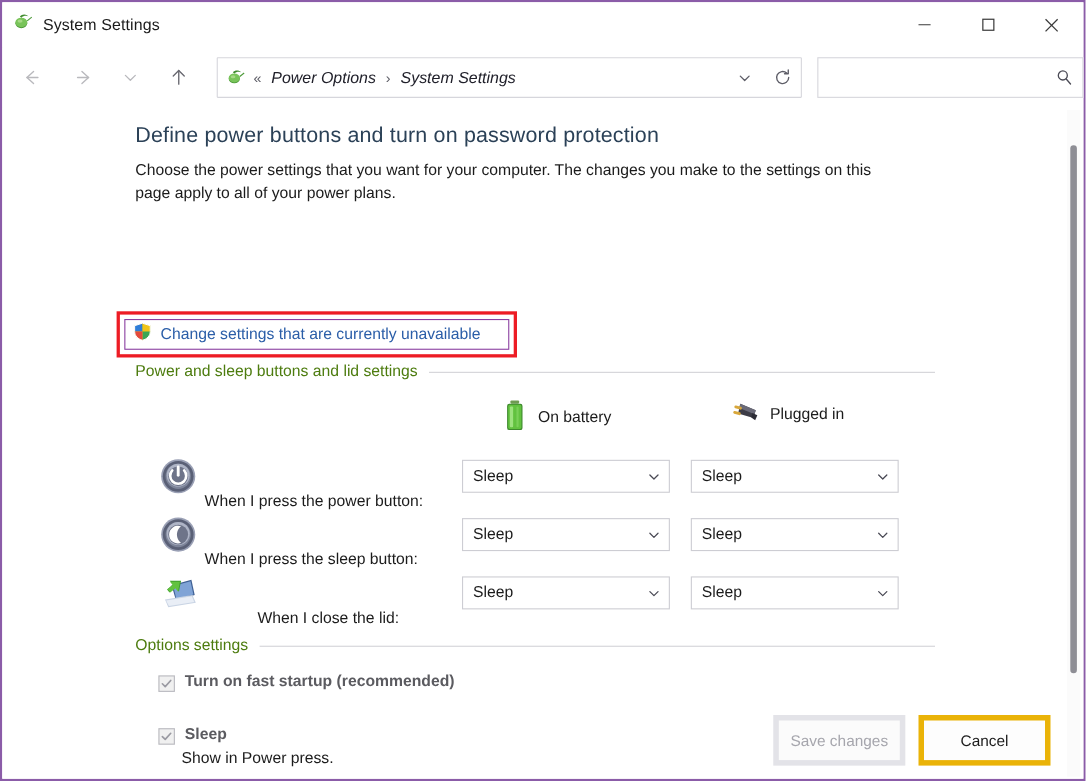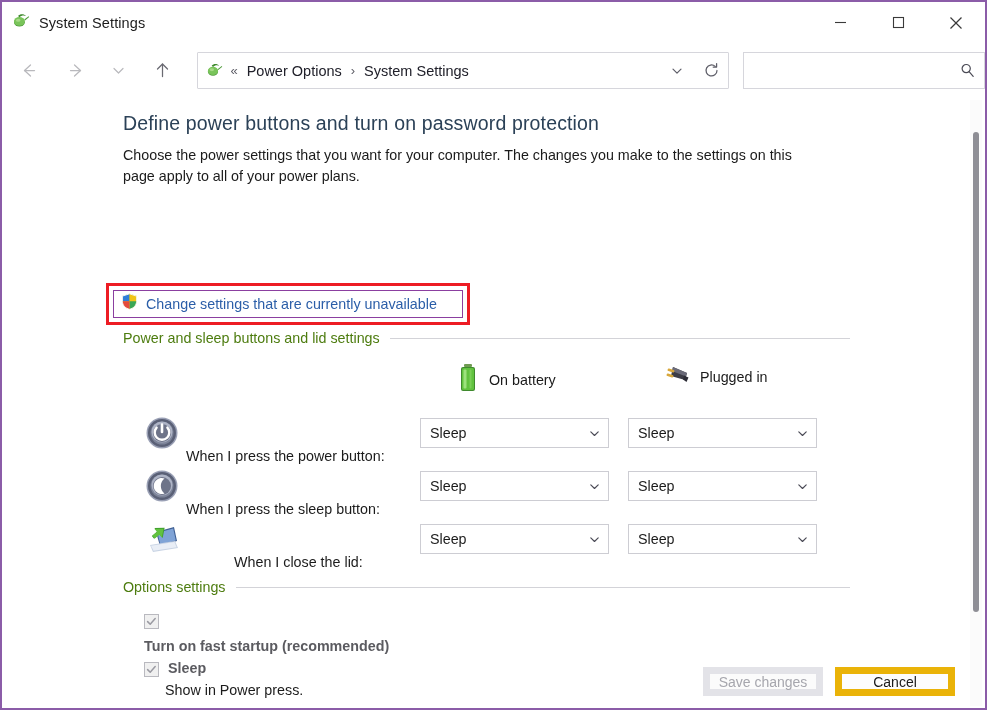--- a/index.html
+++ b/index.html
@@ -57,21 +57,21 @@
     border: 1px solid #d6d6dc;
     background: #fff;
     display: flex; align-items: center;
     border-radius: 1px;
   }
   #addr-icon { margin-left: 8px; display: flex; align-items: center; }
   .crumb-sep {
     color: #5d5d66; font-size: 13px; padding: 0 7px; user-select: none;
   }
   .crumb {
-    font-size: 14.5px; color: #20202a; padding: 3px 2px; border-radius: 2px;
+    font-size: 14.5px; color: #20202a; padding: 3px 2px; border-radius: 2px; font-style: italic;
   }
   #addr-spacer { flex: 1; }
   #addr-drop, #addr-refresh {
     width: 34px; height: 35px; display: flex; align-items: center; justify-content: center;
     color: #5e5e68;
   }
 
   #searchbox {
     margin-left: 14px; width: 243px; height: 37px;
     border: 1px solid #d6d6dc; background: #fff;
@@ -176,30 +176,30 @@
     display: flex; align-items: center; justify-content: center; flex: 0 0 auto;
     margin-top: 2px;
   }
   .chk svg { display: block; }
   .chk-title { font-size: 14.3px; font-weight: bold; color: #5b5b60; white-space: nowrap; }
   .chk-desc {
     position: absolute; left: 163px; font-size: 14.3px; color: #1b1b1b;
   }
   .chk-desc a { color: #2b5ea8; text-decoration: underline; }
 
-  #chk-fast { top: 514px; flex-direction: column; }
+  #chk-fast { top: 514px; }
   #desc-fast { top: 536px; }
   #chk-sleepopt { top: 562px; }
   #desc-sleepopt { top: 584px; }
 
   
   #btnbar { position: absolute; right: 30px; bottom: 12px; display: flex; gap: 12px; }
   .btn {
-    width: 120px; height: 29px;
-    border: 7px solid #eab308; background: #fdfdfd;
+    width: 120px; height: 46px;
+    border: 5px solid #eab308; background: #fdfdfd;
     font-size: 14px; color: #1b1b1b;
     display: flex; align-items: center; justify-content: center;
     font-family: "Liberation Sans", sans-serif;
   }
   .btn.disabled { color: #a6a6ad; border-color: #e3e3e8; background: #fbfbfb; }
 
   
   #scrollbar {
     position: absolute; right: 3px; top: 2px; width: 12px; bottom: 2px;
     background: #fbfbfb;

